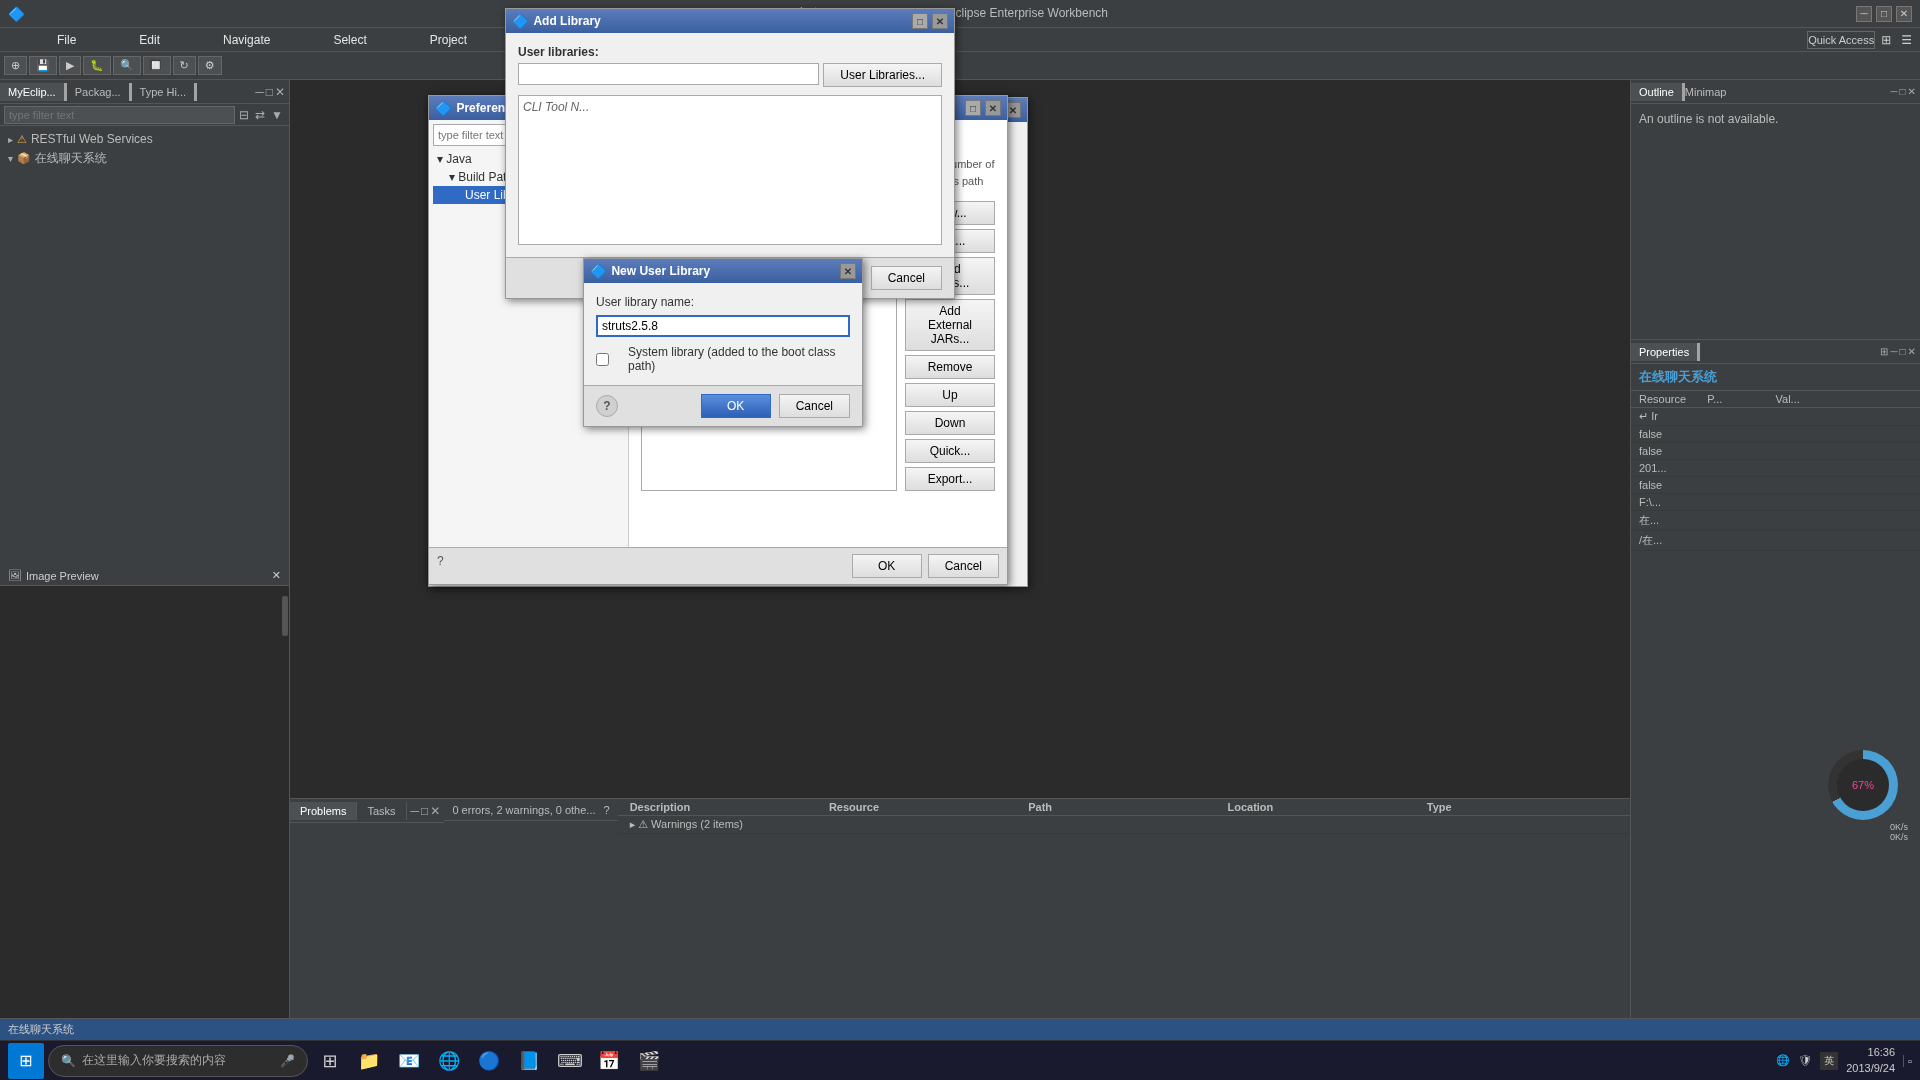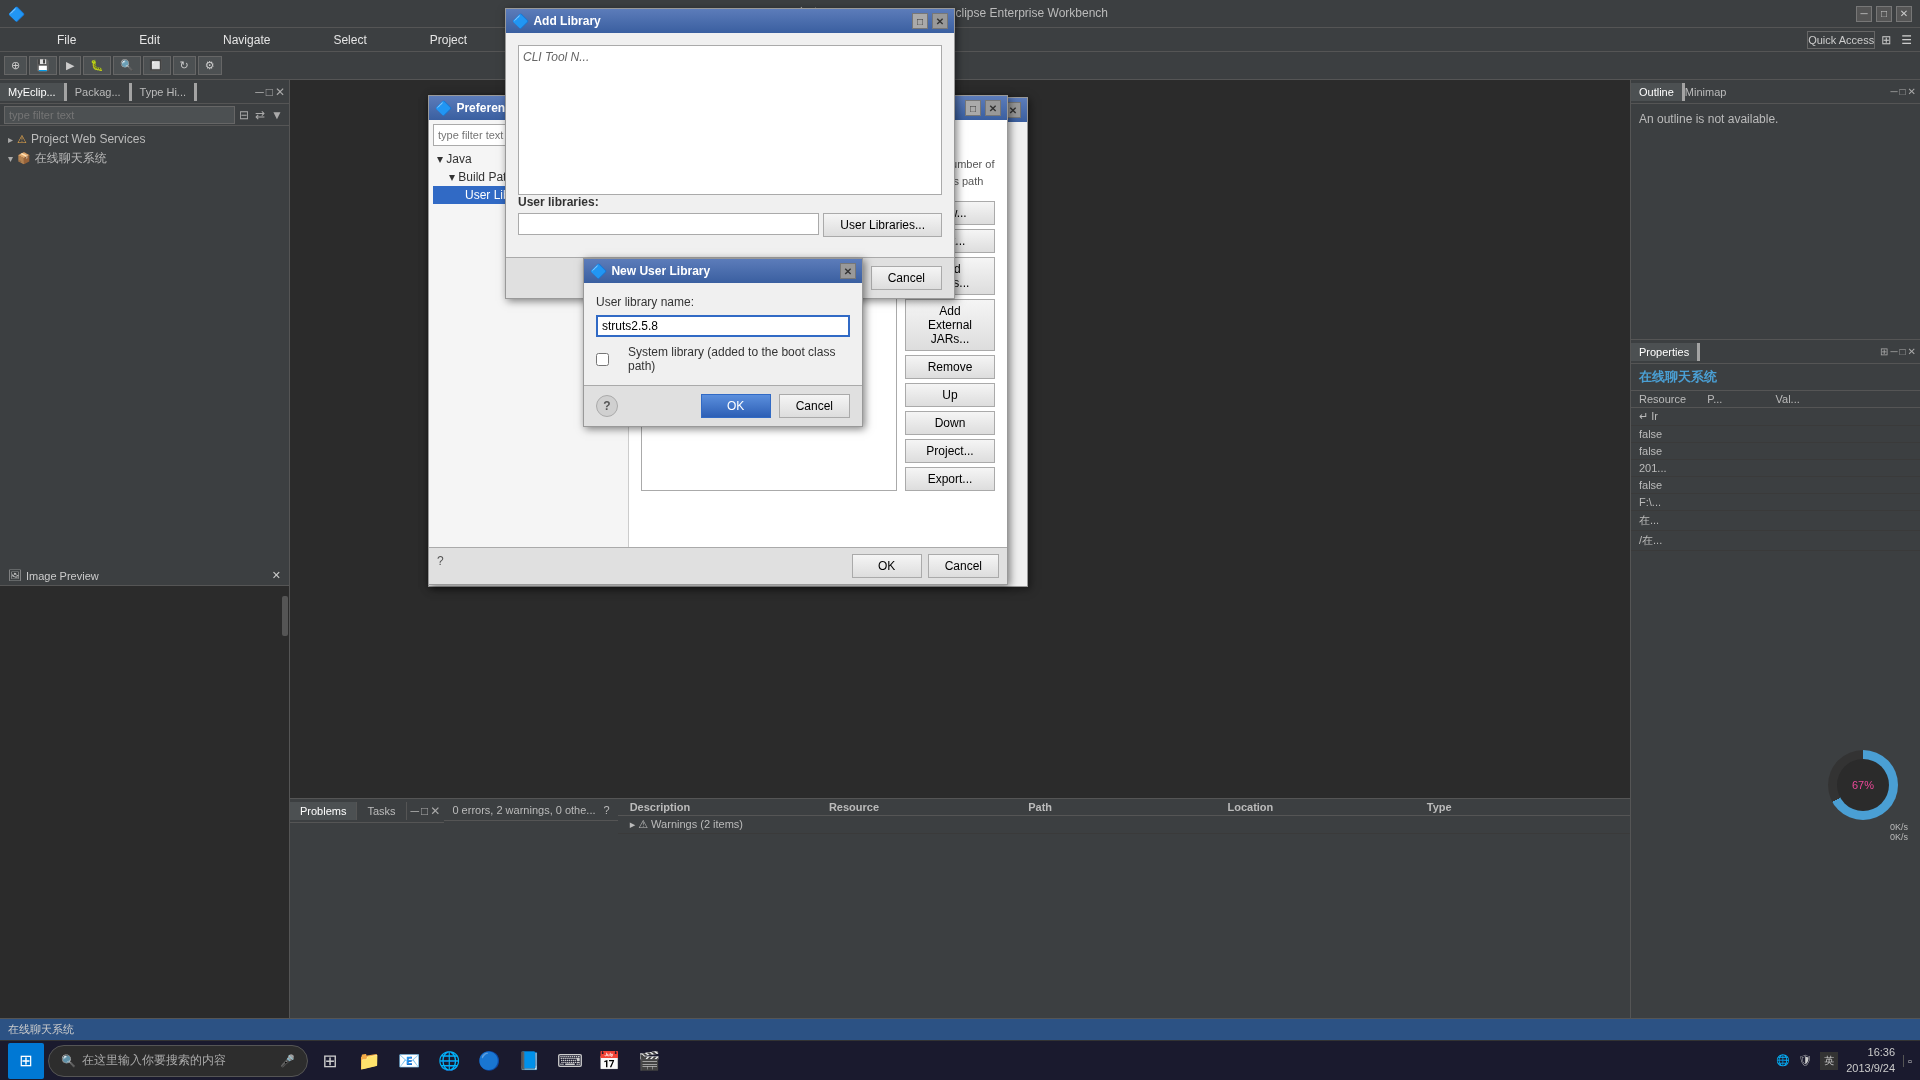--- a/index.html
+++ b/index.html
@@ -619,21 +619,21 @@
       <div class="panel-toolbar">
         <input class="search-box" type="text" placeholder="type filter text" style="">
         <span style="cursor:pointer; color:#aaa; padding: 0 2px;">⊟</span>
         <span style="cursor:pointer; color:#aaa; padding: 0 2px;">⇄</span>
         <span style="cursor:pointer; color:#aaa; padding: 0 2px;">▼</span>
       </div>
       <div class="tree-area scrollable-left">
         <div class="tree-item">
           <span class="tree-icon">▸</span>
           <span style="color:#e8a84c; font-size:11px;">⚠</span>
-          <span>Project Web Services</span>
+          <span>RESTful Web Services</span>
         </div>
         <div class="tree-item">
           <span class="tree-icon">▾</span>
           <span style="color:#5b9bd5; font-size:11px;">📦</span>
           <span>在线聊天系统</span>
         </div>
       </div>
 
       <div class="section-panel-title">
         <span>🖼</span>
@@ -827,50 +827,50 @@
         <div class="user-libraries-main">
           <div class="user-libraries-list"></div>
           <div class="user-libraries-buttons">
             <button class="dialog-btn">New...</button>
             <button class="dialog-btn">Edit...</button>
             <button class="dialog-btn">Add JARs...</button>
             <button class="dialog-btn">Add External JARs...</button>
             <button class="dialog-btn">Remove</button>
             <button class="dialog-btn">Up</button>
             <button class="dialog-btn">Down</button>
-            <button class="dialog-btn">Project...</button>
+            <button class="dialog-btn">Quick...</button>
             <button class="dialog-btn">Export...</button>
           </div>
         </div>
       </div>
     </div>
     <div style="display:flex; justify-content:flex-end; padding:6px 8px; gap:6px; background:#e0e0e0; border-top:1px solid #aaa;">
       <span style="margin-right:auto; cursor:pointer; color:#555;">?</span>
       <button class="dialog-btn">OK</button>
       <button class="dialog-btn">Cancel</button>
     </div>
   </div>
 
   <div class="dialog add-library-dialog" style="z-index:30;">
     <div class="dialog-title-bar">
       <span class="dialog-title-icon">🔷</span>
       <span class="dialog-title-text">Add Library</span>
       <div class="dialog-maximize-btn">□</div>
       <div class="dialog-close-btn">✕</div>
     </div>
     <div class="add-library-content">
-      <div style="height:150px; background:white; border:1px solid #aaa;">
-        <div style="padding:4px; font-size:12px; color:#666; font-style:italic;">CLI Tool N...</div>
-      </div>
       <div style="margin-bottom:8px;">
         <div style="font-size:12px; color:#333; margin-bottom:4px; font-weight:bold;">User libraries:</div>
         <div style="display:flex; gap:4px; align-items:flex-start;">
           <input type="text" style="flex: 1 1 0%; height: 22px; border: 1px solid rgb(170, 170, 170); font-size: 12px; padding: 0px 4px;">
           <button class="dialog-btn">User Libraries...</button>
         </div>
+      </div>
+      <div style="height:150px; background:white; border:1px solid #aaa;">
+        <div style="padding:4px; font-size:12px; color:#666; font-style:italic;">CLI Tool N...</div>
       </div>
     </div>
     <div class="add-library-buttons">
       <button class="dialog-btn">&lt; Back</button>
       <button class="dialog-btn">Next &gt;</button>
       <button class="dialog-btn primary">Finish</button>
       <button class="dialog-btn">Cancel</button>
     </div>
   </div>
 

